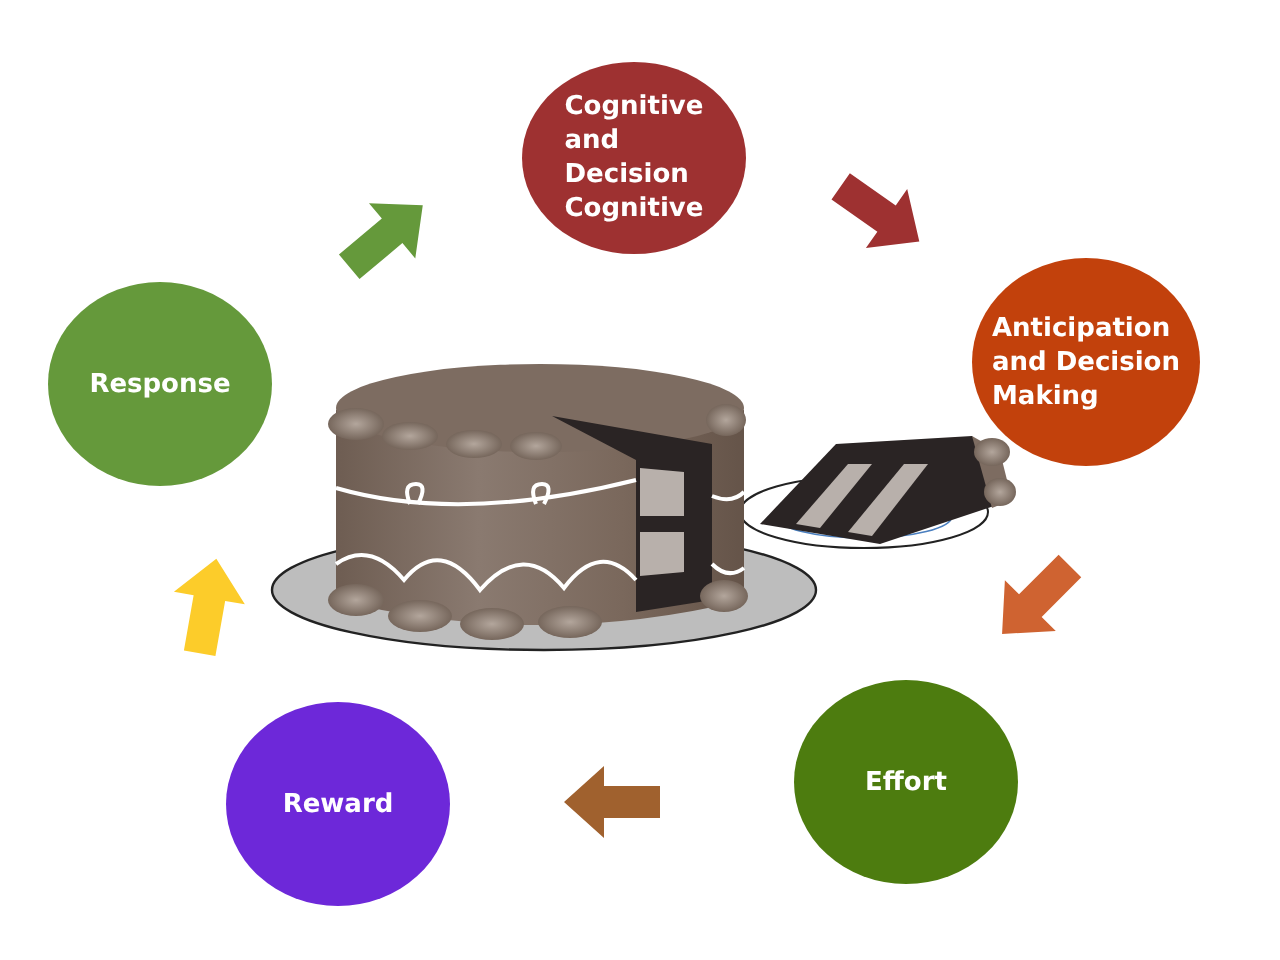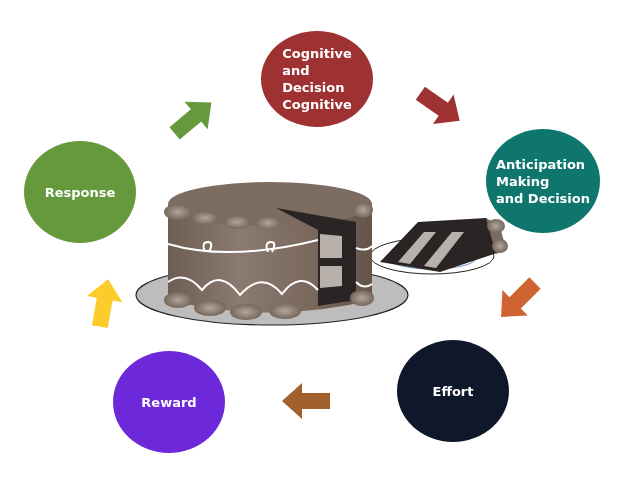--- a/index.html
+++ b/index.html
@@ -89,28 +89,28 @@
 </svg>
 
 <div class="node" id="n-cog" style="background: rgb(158, 49, 49);">
     <div>
       <span>Cognitive</span>
       <span>and</span>
       <span>Decision</span>
       <span>Cognitive</span>
     </div>
   </div>
-<div class="node" id="n-ant" style="background: #0f766e;">
+<div class="node" id="n-ant" style="background: #c2410c;">
     <div>
       <span>Anticipation</span>
+      <span>and Decision</span>
       <span>Making</span>
-      <span>and Decision</span>
     </div>
   </div>
-<div class="node" id="n-eff" style="background: #0f172a;">
+<div class="node" id="n-eff" style="background: #4d7c0f;">
     <div>
       <span>Effort</span>
     </div>
   </div>
 <div class="node" id="n-rew" style="background: #6d28d9;">
     <div>
       <span>Reward</span>
     </div>
   </div>
 <div class="node" id="n-res" style="background: rgb(101, 153, 59);">

